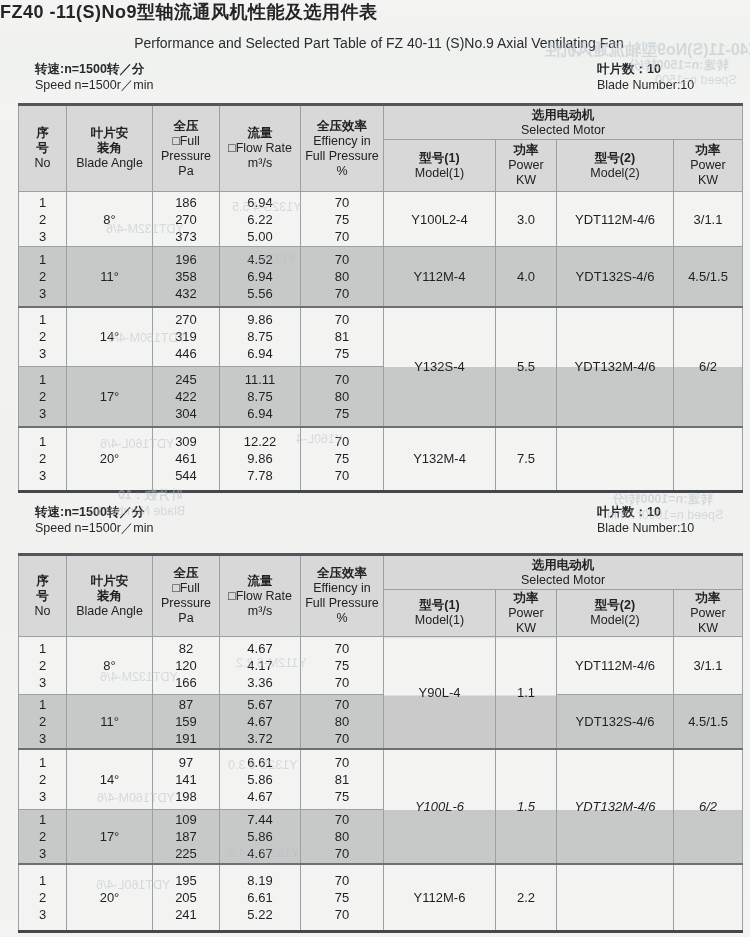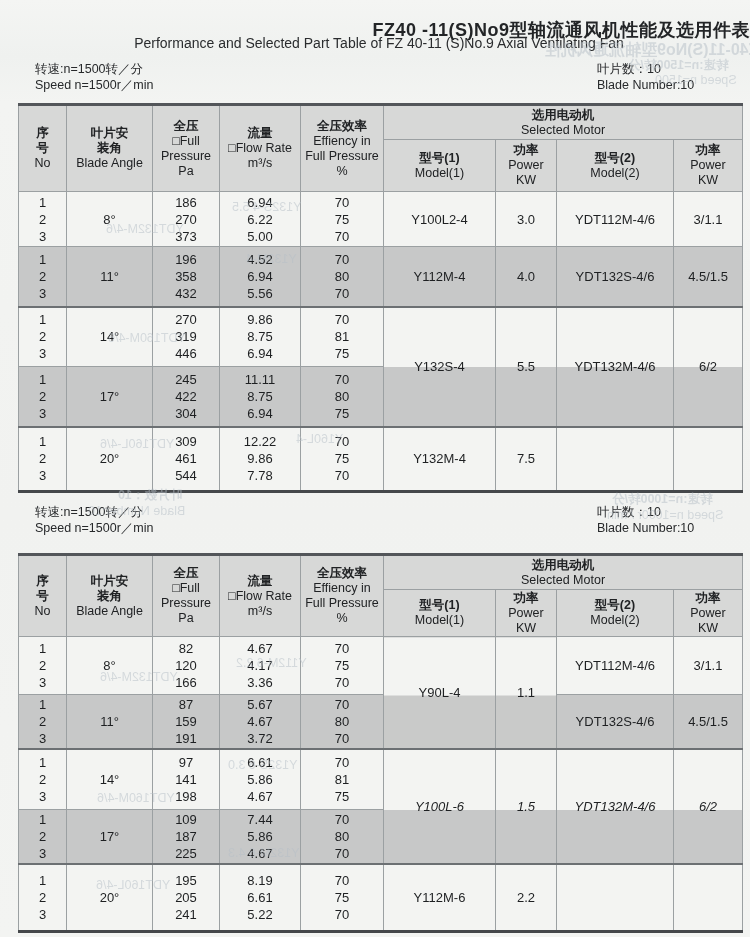--- a/index.html
+++ b/index.html
@@ -1,28 +1,28 @@
 <!DOCTYPE html>
 <html><head>
 <meta charset="utf-8">
 <style>
   html,body{margin:0;padding:0;}
   .page{
     position:relative;width:750px;height:937px;overflow:hidden;
     background:linear-gradient(180deg,#f4f5f3 0%,#eff1ef 6%,#f3f4f2 11%,#f1f2f0 55%,#f3f4f2 100%);
     font-family:"Liberation Sans","DejaVu Sans",sans-serif;color:#232527;
   }
-  .title{position:absolute;top:18px;left:0;width:100%;text-align:right;
+  .title{position:absolute;top:0;left:0;width:100%;text-align:left;
     font-size:18px;font-weight:700;letter-spacing:.5px;margin:0;}
   .subtitle{position:absolute;top:31px;left:0;width:100%;text-align:center;
     font-size:14px;font-weight:400;margin:4px;color:#2a2c2e;}
   .meta{position:absolute;left:0;width:100%;font-size:12.5px;line-height:16px;color:#27292b;}
   .meta .left{position:absolute;left:35px;top:0;}
   .meta .right{position:absolute;left:597px;top:0;}
-  .meta .zh{font-weight:400;}
+  .meta .zh{font-weight:700;}
   .meta1{top:61px;}
   .meta2{top:504px;}
 
   table.perf{
     position:absolute;left:18px;width:724px;border-collapse:collapse;table-layout:fixed;
     font-size:13px;
     border-top:3px solid #53565a;border-bottom:3px solid #45484b;
     border-left:1px solid #9ba0a2;border-right:1px solid #9ba0a2;
   }
   .t1{top:103px;}

